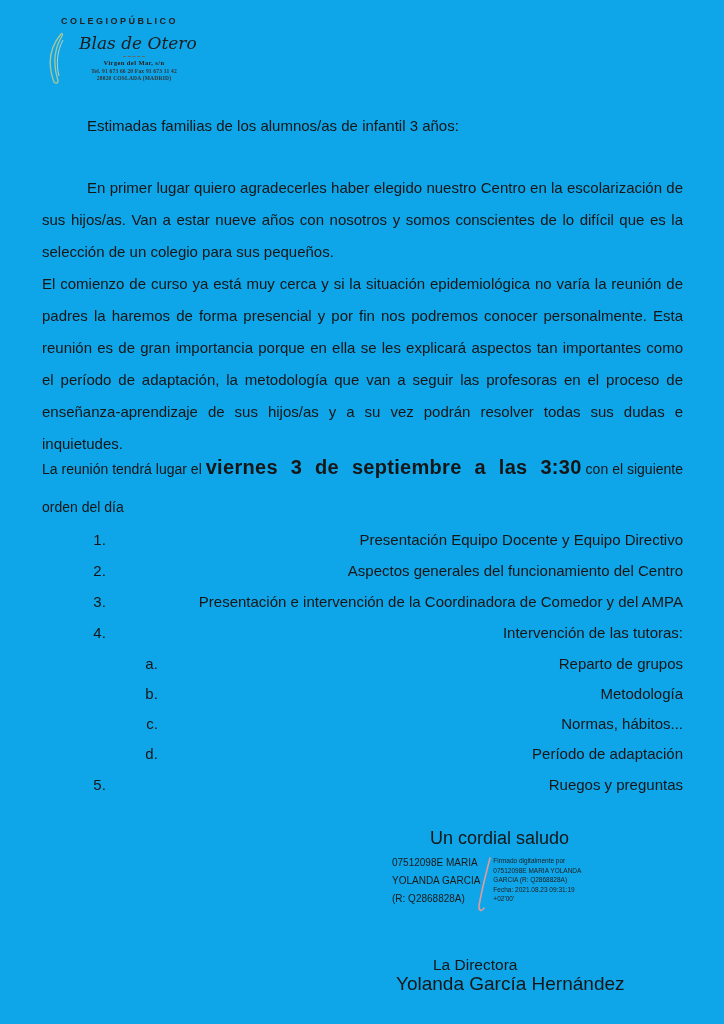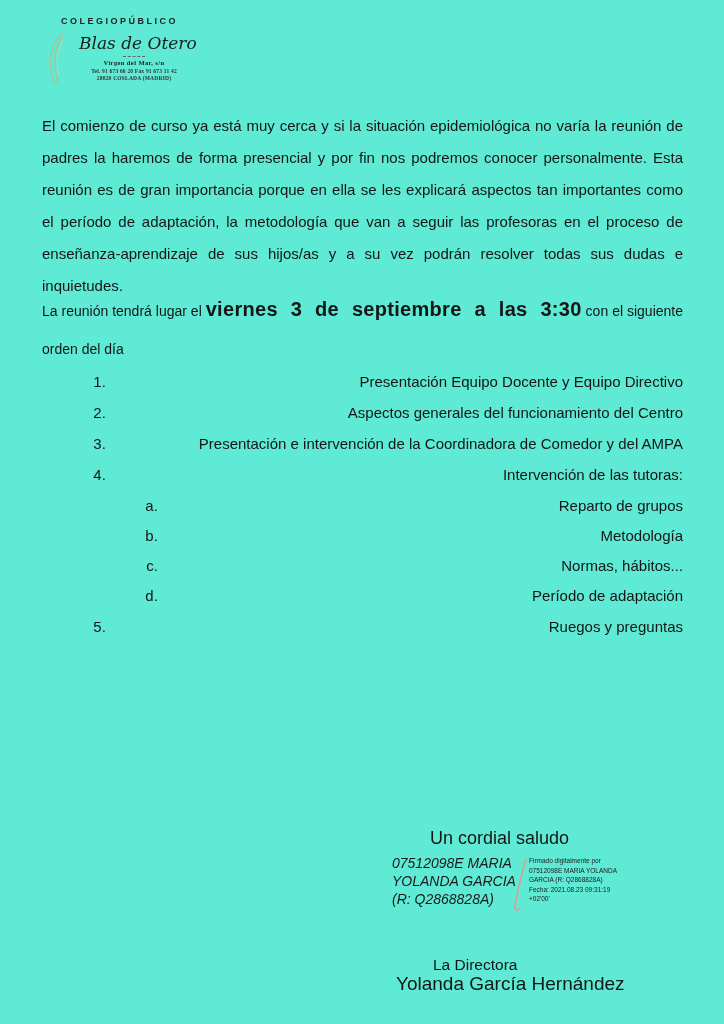--- a/index.html
+++ b/index.html
@@ -1,20 +1,20 @@
 <!DOCTYPE html>
 <html><head>
 <meta charset="utf-8">
 <style>
   html, body { margin: 0; padding: 0; background: #e8e8e8; }
   .page {
     position: relative;
     width: 724px;
     height: 1024px;
-    background: #5eead4;
+    background: #0ea5e9;
     font-family: "Liberation Sans", sans-serif;
     color: #161616;
     overflow: hidden;
     margin: 0 auto;
   }
 
   
   .school-header { position: absolute; left: 45px; top: 16px; width: 160px; }
   .school-type {
     display: flex; justify-content: space-between;
@@ -55,21 +55,21 @@
   .meeting-bold { font-size: 20px; font-weight: bold; word-spacing: 7px; letter-spacing: 0.3px; }
 
   ol.agenda { margin: 4px 0 0; padding-left: 68px; list-style: decimal; text-align: right; }
   ol.agenda > li { line-height: 20px; margin-bottom: 11px; padding-left: 6px; font-size: 15px; }
   ol.sub { list-style: lower-alpha; padding-left: 46px; margin: 11px 0 0; }
   ol.sub > li { line-height: 20px; margin-bottom: 10px; padding-left: 6px; font-size: 15px; }
 
   
   .farewell { position: absolute; left: 430px; top: 828px; font-size: 18px; }
   .sig-block { position: absolute; left: 392px; top: 854px; display: flex; align-items: flex-start; }
-  .sig-subject { font-size: 14px; line-height: 18px; color: #1a1a1a; white-space: nowrap; font-style: italic; }
+  .sig-subject { font-size: 10px; line-height: 18px; color: #1a1a1a; white-space: nowrap; }
   .sig-squiggle { margin-left: -4px; margin-top: 2px; flex: 0 0 auto; }
   .sig-details { font-size: 6.5px; line-height: 9.5px; width: 102px; margin-left: 1px; padding-top: 2px; color: #222; }
   .signer-name { position: absolute; left: 396px; top: 973px; font-size: 19px; }
   .signer-role { position: absolute; left: 433px; top: 956px; font-size: 15.5px; }
 </style>
 </head>
 <body>
 
 <div class="page">
 
@@ -87,20 +87,22 @@
         <div class="school-name">Blas de Otero</div>
         <div class="header-divider"></div>
         <div class="school-address">Virgen del Mar, s/n</div>
         <div class="school-phone">Tel. 91 673 66 20   Fax 91 673 11 42</div>
         <div class="school-city">28820 COSLADA (MADRID)</div>
       </div>
     </div>
   </header>
 
   <main class="letter-body">
+    <p class="salutation">Estimadas familias de los alumnos/as de infantil 3 años:</p>
+    <p class="p-first">En primer lugar quiero agradecerles haber elegido nuestro Centro en la escolarización de sus hijos/as. Van a estar nueve años con nosotros y somos conscientes de lo difícil que es la selección de un colegio para sus pequeños.</p>
     <p class="p-body">El comienzo de curso ya está muy cerca y si la situación epidemiológica no varía la reunión de padres la haremos de forma presencial y por fin nos podremos conocer personalmente. Esta reunión es de gran importancia porque en ella se les explicará aspectos tan importantes como el período de adaptación, la metodología que van a seguir las profesoras en el proceso de enseñanza-aprendizaje de sus hijos/as y a su vez podrán resolver todas sus dudas e inquietudes.</p>
     <p class="p-meeting"><span>La reunión tendrá lugar el </span><span class="meeting-bold">viernes 3 de septiembre a las 3:30</span><span> con el siguiente orden del día</span></p>
 
     <ol class="agenda">
       <li>Presentación Equipo Docente y Equipo Directivo</li>
       <li>Aspectos generales del funcionamiento del Centro</li>
       <li>Presentación e intervención de la Coordinadora de Comedor y del AMPA</li>
       <li>
         <span>Intervención de las tutoras:</span>
         <ol class="sub">

